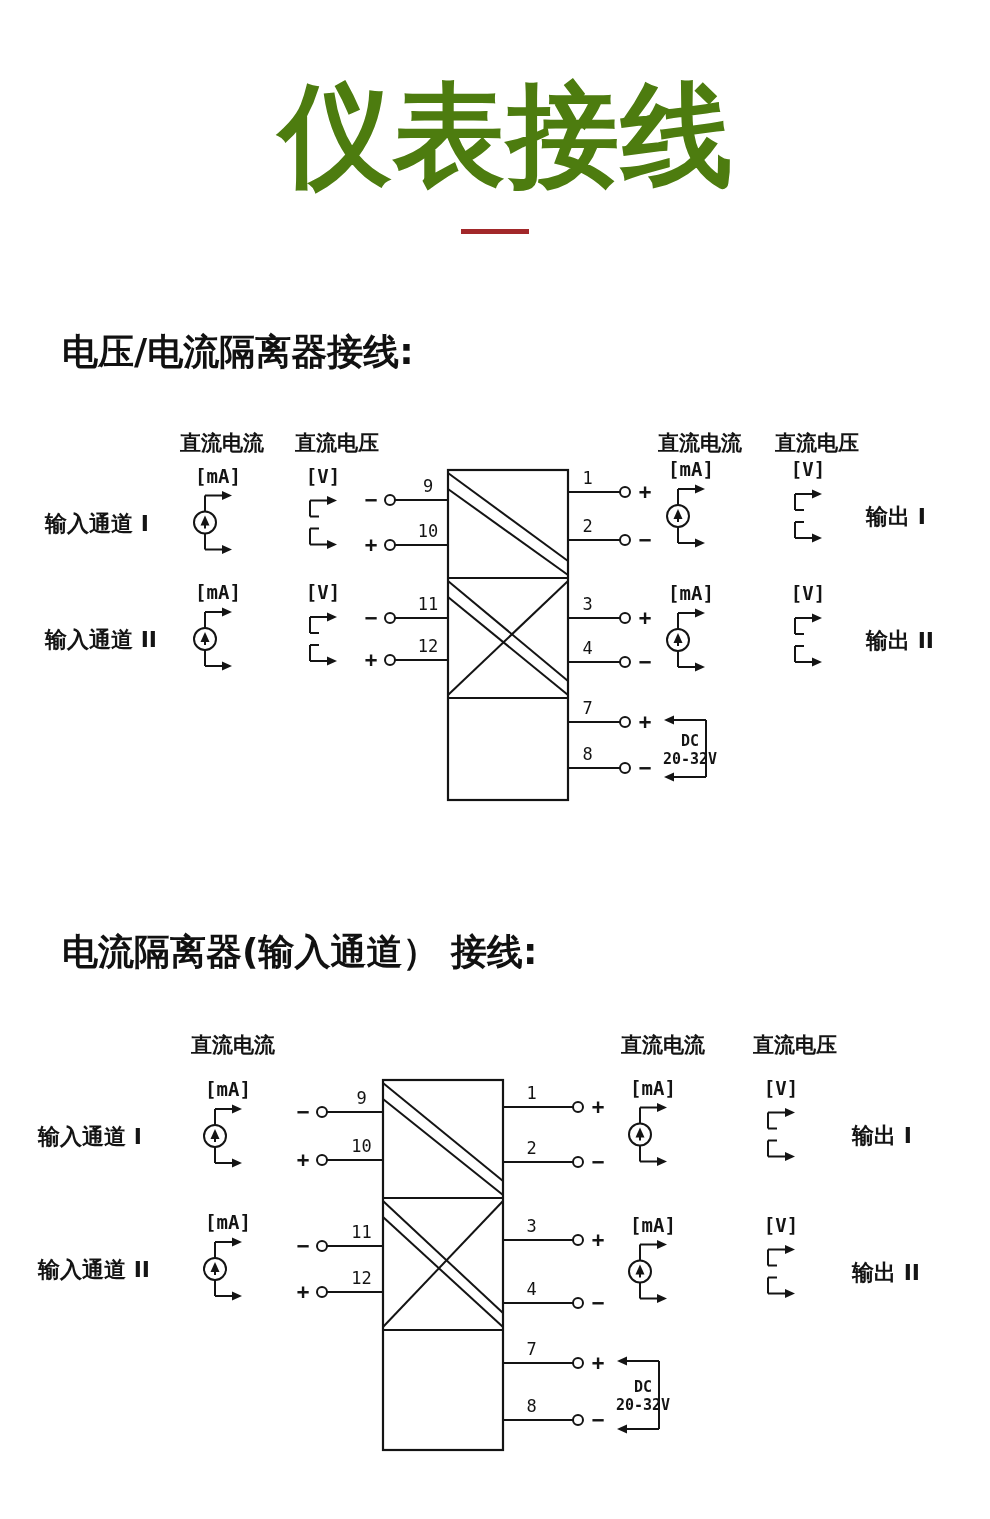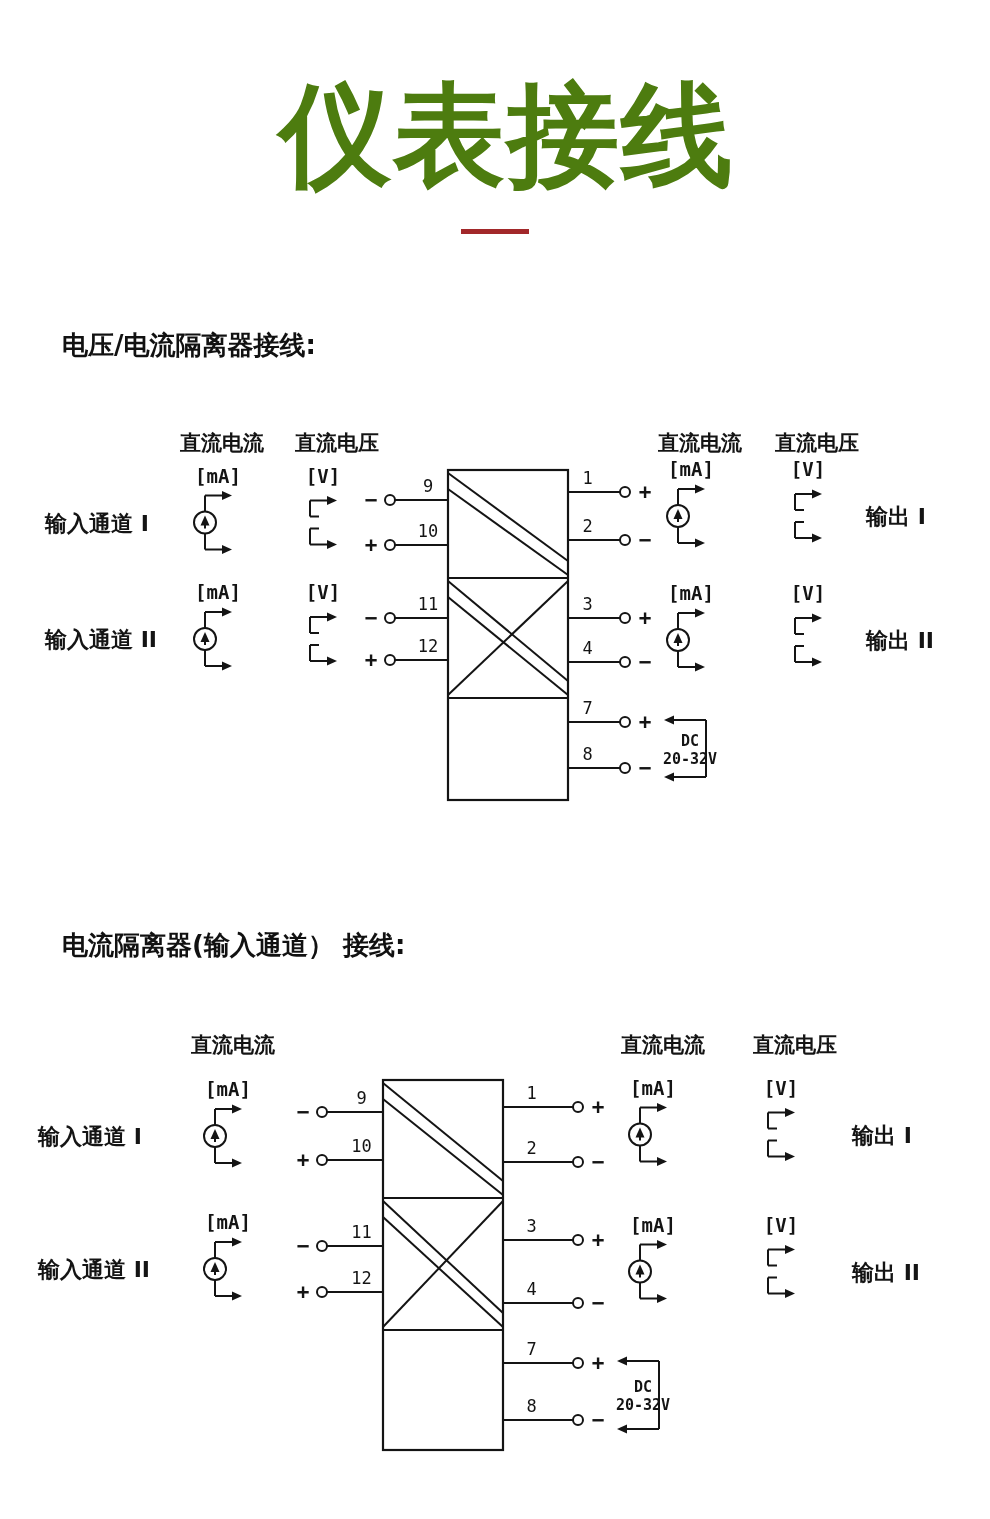--- a/index.html
+++ b/index.html
@@ -10,21 +10,21 @@
   .page{position:absolute;inset:0;}
   .title{
     position:absolute;top:62px;left:0;width:100%;margin:12px;text-align:center;
     font-size:112px;font-weight:900;color:#4d7c0f;letter-spacing:2px;line-height:1.1;
     font-family:"DejaVu Sans","Liberation Sans",sans-serif;
   }
   .divider{
     position:absolute;top:229px;left:461px;width:68px;height:5px;background:#a2282a;
   }
   .heading{
-    position:absolute;left:62px;margin:0;font-size:26px;font-weight:bold;color:#111;
+    position:absolute;left:62px;margin:0;font-size:36px;font-weight:bold;color:#111;
   }
   .h1{top:328px;}
   .h2{top:928px;}
   svg.diag{position:absolute;left:0;display:block;}
   .d1{top:420px;width:990px;height:400px;}
   .d2{top:1030px;width:990px;height:460px;}
 </style>
 </head>
 <body>
 

